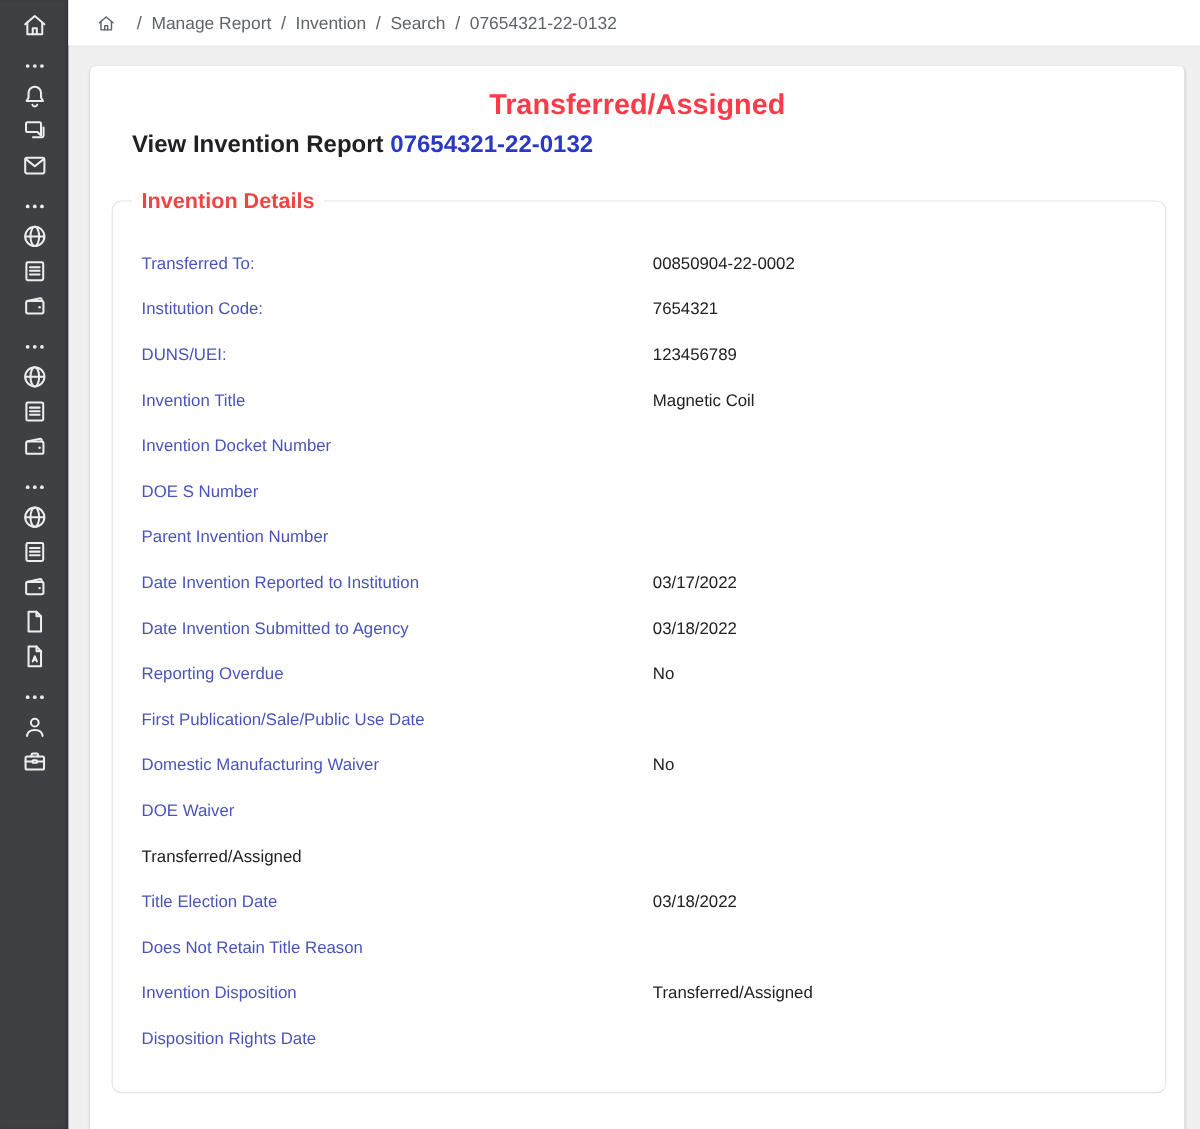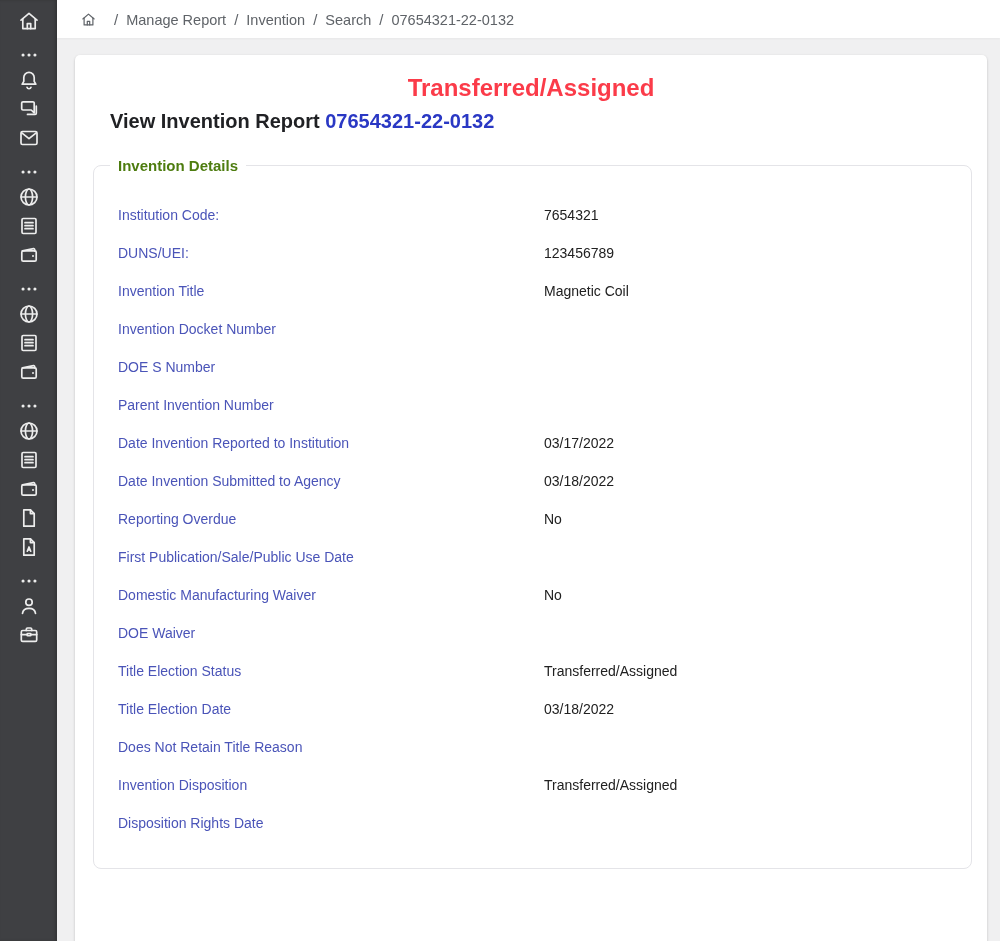--- a/index.html
+++ b/index.html
@@ -34,21 +34,21 @@
 
   .page{flex:1;overflow:hidden;}
   .card{background:var(--card-bg);margin:17px 13px 0 18px;border-radius:5px;min-height:920px;
     box-shadow:0 1px 3px rgba(0,0,0,.14),0 1px 2px rgba(0,0,0,.08);padding-top:18px;}
   .status-banner{text-align:center;color:var(--status-red);font-size:24px;font-weight:700;line-height:30px;}
   .page-title{margin:4px 0 0 35px;font-size:20px;font-weight:700;line-height:28px;color:var(--heading-text);}
   .report-num{color:var(--report-number-blue);}
 
   fieldset.details{margin:22px 15px 0 18px;border:1px solid var(--fieldset-border);border-radius:8px;
     padding:0 0 26px 0;}
-  fieldset.details legend{margin-left:16px;padding:0 8px;font-size:15px;font-weight:700;color:#4d7c0f;}
+  fieldset.details legend{margin-left:16px;padding:0 8px;font-size:18px;font-weight:700;color:#ef4444;}
   .rows{margin-top:22px;}
   .detail-row{display:grid;grid-template-columns:426px 1fr;align-items:center;height:38px;padding-left:24px;font-size:14px;}
   .detail-label{color:var(--label-blue);}
   .detail-value{color:var(--value-text);}
 </style>
 </head>
 <body>
 
 <div class="app">
   <aside class="sidebar">
@@ -229,20 +229,24 @@
 
     <main class="page">
       <section class="card">
         <h2 class="status-banner">Transferred/Assigned</h2>
         <h1 class="page-title"><span>View Invention Report</span> <span class="report-num">07654321-22-0132</span></h1>
 
         <fieldset class="details">
           <legend>Invention Details</legend>
           <div class="rows" id="detail-rows">
               <div class="detail-row">
+                <span class="detail-label">Transferred To:</span>
+                <span class="detail-value">00850904-22-0002</span>
+              </div>
+              <div class="detail-row">
                 <span class="detail-label">Institution Code:</span>
                 <span class="detail-value">7654321</span>
               </div>
               <div class="detail-row">
                 <span class="detail-label">DUNS/UEI:</span>
                 <span class="detail-value">123456789</span>
               </div>
               <div class="detail-row">
                 <span class="detail-label">Invention Title</span>
                 <span class="detail-value">Magnetic Coil</span>
@@ -276,21 +280,20 @@
               </div>
               <div class="detail-row">
                 <span class="detail-label">Domestic Manufacturing Waiver</span>
                 <span class="detail-value">No</span>
               </div>
               <div class="detail-row">
                 <span class="detail-label">DOE Waiver</span>
                 <span class="detail-value"></span>
               </div>
               <div class="detail-row">
-                <span class="detail-label">Title Election Status</span>
                 <span class="detail-value">Transferred/Assigned</span>
               </div>
               <div class="detail-row">
                 <span class="detail-label">Title Election Date</span>
                 <span class="detail-value">03/18/2022</span>
               </div>
               <div class="detail-row">
                 <span class="detail-label">Does Not Retain Title Reason</span>
                 <span class="detail-value"></span>
               </div>

